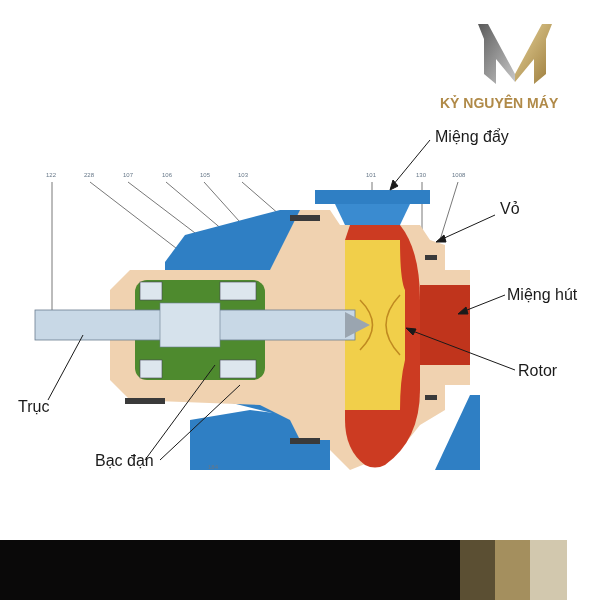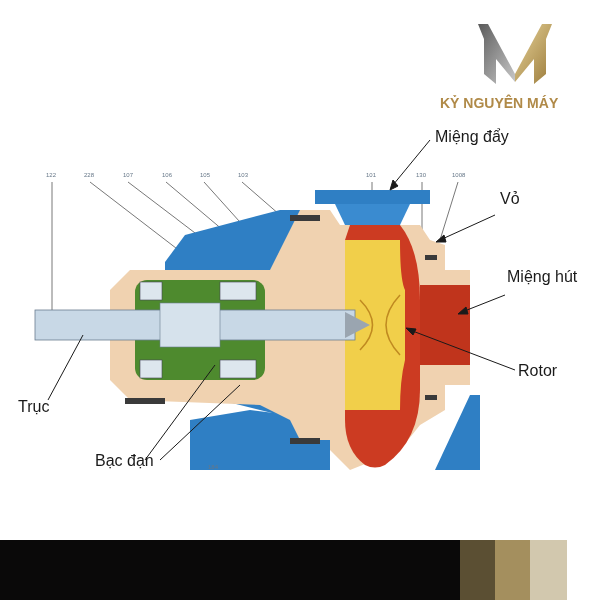--- a/index.html
+++ b/index.html
@@ -108,22 +108,22 @@
   <span class="num" style="left:123px;top:62px;">107</span>
   <span class="num" style="left:162px;top:62px;">106</span>
   <span class="num" style="left:200px;top:62px;">105</span>
   <span class="num" style="left:238px;top:62px;">103</span>
   <span class="num" style="left:366px;top:62px;">101</span>
   <span class="num" style="left:416px;top:62px;">130</span>
   <span class="num" style="left:452px;top:62px;">1008</span>
   <span class="num" style="left:208px;top:354px;">184</span>
 
   <span class="label" style="left:435px;top:18px;">Miệng đẩy</span>
-  <span class="label" style="left:500px;top:80px;">Vỏ</span>
-  <span class="label" style="left:507px;top:158px;">Miệng hút</span>
+  <span class="label" style="left:500px;top:90px;">Vỏ</span>
+  <span class="label" style="left:507px;top:176px;">Miệng hút</span>
   <span class="label" style="left:518px;top:252px;text-align:right;">Rotor</span>
   <span class="label" style="left:18px;top:288px;">Trục</span>
   <span class="label" style="left:95px;top:342px;">Bạc đạn</span>
 </div>
 
 <div class="footer">
   <div class="phone-bar"></div>
   <div class="swatch" style="left:460px;width:35px;background:#5b4f33;"></div>
   <div class="swatch" style="left:495px;width:35px;background:#a48f5e;"></div>
   <div class="swatch" style="left:530px;width:37px;background:#d2c8ae;"></div>

